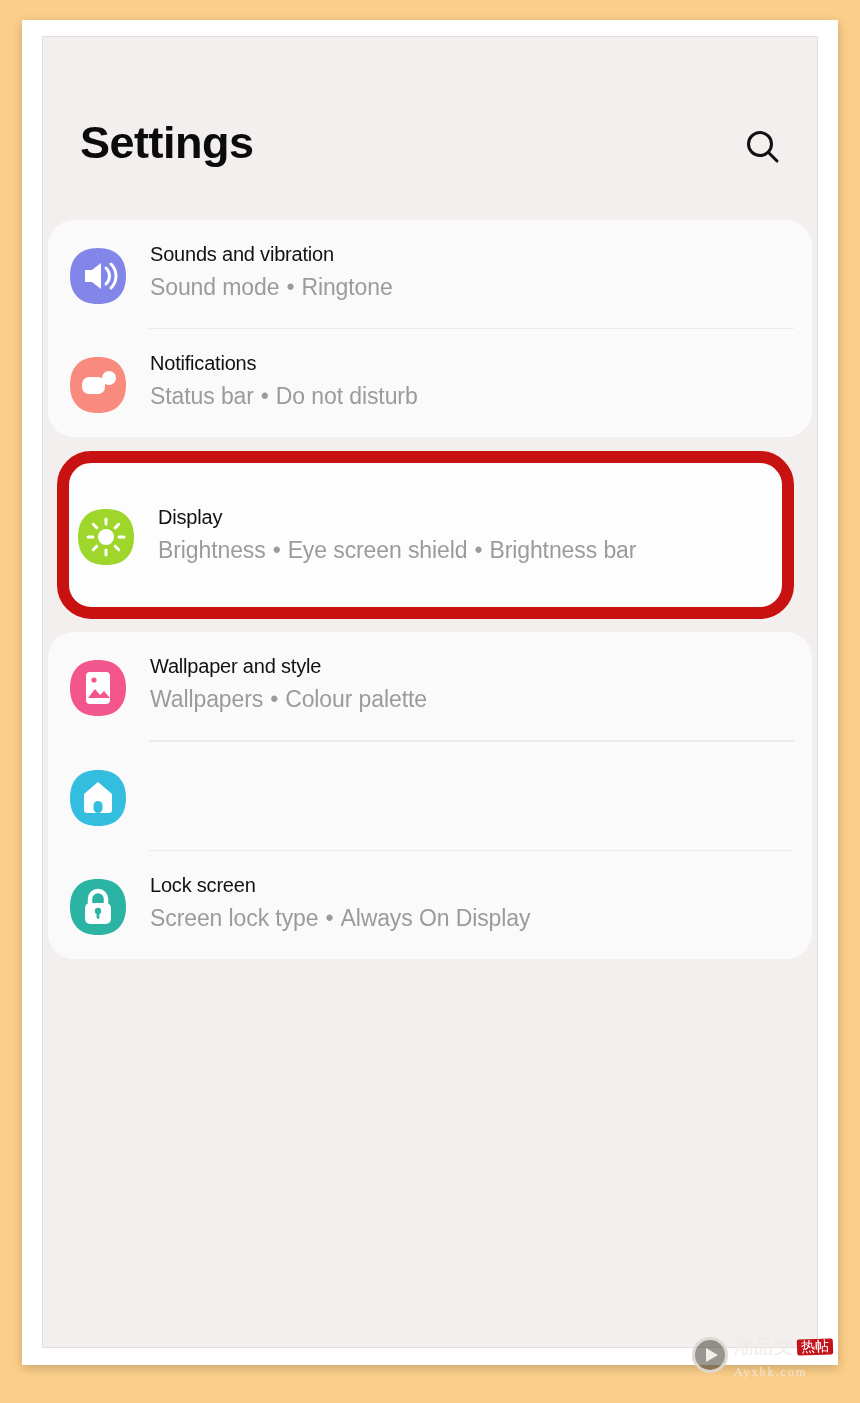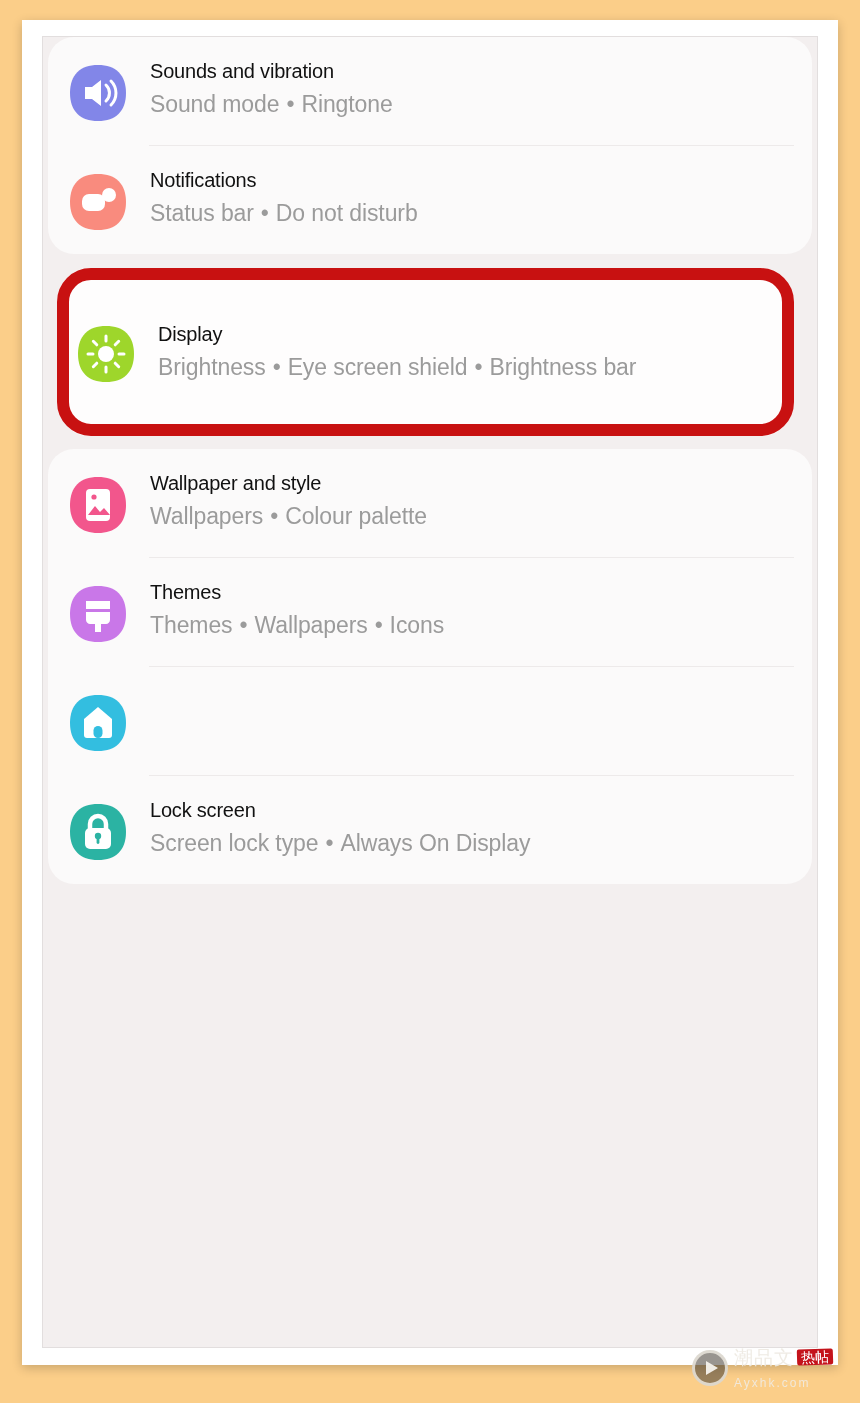--- a/index.html
+++ b/index.html
@@ -151,27 +151,27 @@
     min-height: 168px;
     display: flex;
     align-items: center;
   }
   .highlight-wrap .row { padding: 14px 22px 14px 14px; align-items: center; }
 
   
   #watermark {
     position: absolute;
     right: 8px;
-    bottom: 12px;
+    bottom: 20px;
     width: 160px;
     height: 46px;
     display: flex;
-    align-items: center;
     z-index: 40;
     pointer-events: none;
+    font-family: Liberation Serif, serif;
   }
   .wm-play {
     width: 36px; height: 36px;
     border-radius: 50%;
     background: rgba(70,62,52,0.55);
     border: 3px solid rgba(235,230,222,0.85);
     display: flex; align-items: center; justify-content: center;
     flex: 0 0 auto;
   }
   .wm-play i {
@@ -207,20 +207,29 @@
     letter-spacing: 2px;
     margin-top: 10px;
   }
 </style>
 </head>
 <body>
 
 <div id="paper">
   <div id="phone">
 
+    <div class="header">
+      <div class="header-title">Settings</div>
+      <div class="search-btn">
+        <svg width="40" height="40" viewBox="0 0 40 40" aria-hidden="true">
+          <circle cx="17" cy="17" r="11.5" fill="none" stroke="#111" stroke-width="3"></circle>
+          <line x1="25.5" y1="25.5" x2="34" y2="34" stroke="#111" stroke-width="3" stroke-linecap="round"></line>
+        </svg>
+      </div>
+    </div>
 
     <div class="card">
 
       <div class="row">
         <div class="row-icon">
           <svg class="squircle" viewBox="0 0 60 60">
             <path d="M30 2C48 2 58 12 58 30C58 48 48 58 30 58C12 58 2 48 2 30C2 12 12 2 30 2Z" fill="#8286E8"></path>
             <path d="M17 24h7l9-7v26l-9-7h-7z" fill="#fff"></path>
             <path d="M38 22a11 11 0 0 1 0 16" fill="none" stroke="#fff" stroke-width="3" stroke-linecap="round"></path>
             <path d="M43 18a17 17 0 0 1 0 24" fill="none" stroke="#fff" stroke-width="3" stroke-linecap="round"></path>
@@ -298,36 +307,20 @@
         <div class="row-text">
           <div class="row-title">Wallpaper and style</div>
           <div class="row-sub">
             <span>Wallpapers</span><span class="dot">•</span><span>Colour palette</span>
           </div>
         </div>
       </div>
 
       <div class="divider"></div>
 
-      <div class="row">
-        <div class="row-icon">
-          <svg class="squircle" viewBox="0 0 60 60">
-            <path d="M30 2C48 2 58 12 58 30C58 48 48 58 30 58C12 58 2 48 2 30C2 12 12 2 30 2Z" fill="#C977E8"></path>
-            <path d="M18 17h24v8H18z" fill="#fff"></path>
-            <path d="M18 28h24v8c0 2-2 4-4 4H22c-2 0-4-2-4-4z" fill="#fff"></path>
-            <rect x="27" y="40" width="6" height="8" fill="#fff"></rect>
-          </svg>
-        </div>
-        <div class="row-text">
-          <div class="row-title">Themes</div>
-          <div class="row-sub">
-            <span>Themes</span><span class="dot">•</span><span>Wallpapers</span><span class="dot">•</span><span>Icons</span>
-          </div>
-        </div>
-      </div>
 
       <div class="divider"></div>
 
       <div class="row">
         <div class="row-icon">
           <svg class="squircle" viewBox="0 0 60 60">
             <path d="M30 2C48 2 58 12 58 30C58 48 48 58 30 58C12 58 2 48 2 30C2 12 12 2 30 2Z" fill="#33BEE0"></path>
             <path d="M30 14L16 26v16a3 3 0 0 0 3 3h22a3 3 0 0 0 3-3V26z" fill="#fff"></path>
             <rect x="25.5" y="33" width="9" height="12" rx="4.5" fill="#33BEE0"></rect>
           </svg>

